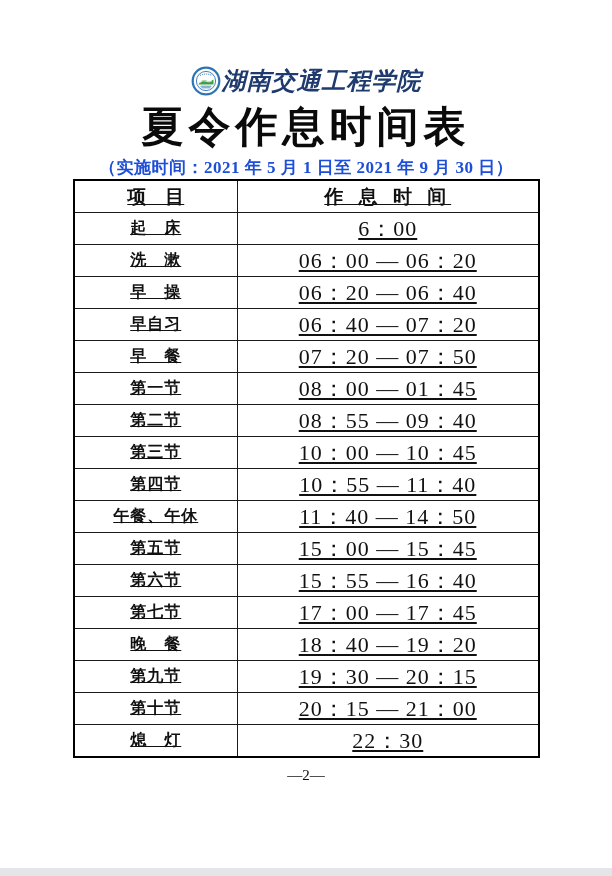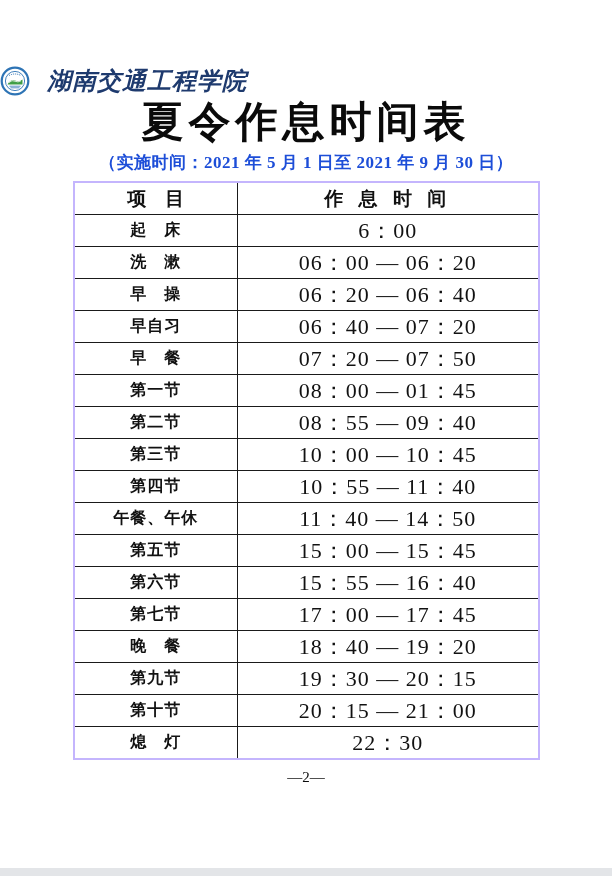--- a/index.html
+++ b/index.html
@@ -8,54 +8,56 @@
     background: #ffffff;
     position: relative;
     overflow: hidden;
     color: #111111;
     font-family: "Liberation Sans", sans-serif;
   }
   .doc { padding-top: 62px; }
 
   
   .school-row {
-    display: flex; align-items: center; justify-content: flex-start;
-    gap: 17px; height: 38px;
+    display: flex; align-items: center; justify-content: center;
+    gap: 1px; height: 38px;
   }
   .logo { width: 30px; height: 30px; display: block; }
   .school-name {
     font-family: "DejaVu Serif", serif;
     font-weight: bold; font-style: italic;
     font-size: 24px; letter-spacing: 1px;
     color: #1e3a6e;
   }
 
   
   .title {
     text-align: center;
     font-size: 42px; font-weight: 900;
     letter-spacing: 5px; line-height: 1.05;
+    margin-top: 5px;
     color: #0a0a0a;
   }
   .subtitle {
     text-align: center;
     font-family: "Liberation Serif", serif;
     font-size: 17px; font-weight: bold;
     letter-spacing: 0.5px;
     margin-top: 7px;
     color: #1d4ed8;
   }
 
   
   table.schedule {
     border-collapse: collapse;
     table-layout: fixed;
     width: 465px;
-    margin: 7px auto 0 auto;
-    border: 2px solid #c4b5fd;
+    margin: 0 auto 0 auto;
+    border: 2px solid #000000;
+    text-decoration: underline;
   }
   .schedule th, .schedule td {
     border: 1px solid #1a1a1a;
     height: 31px;
     text-align: center; vertical-align: middle;
     padding: 0; overflow: hidden; white-space: nowrap;
   }
   .schedule th { font-size: 19px; font-weight: bold; }
   .hdr-time { letter-spacing: 5px; }
   .item-cell { font-size: 16px; font-weight: bold; letter-spacing: 1px; }

